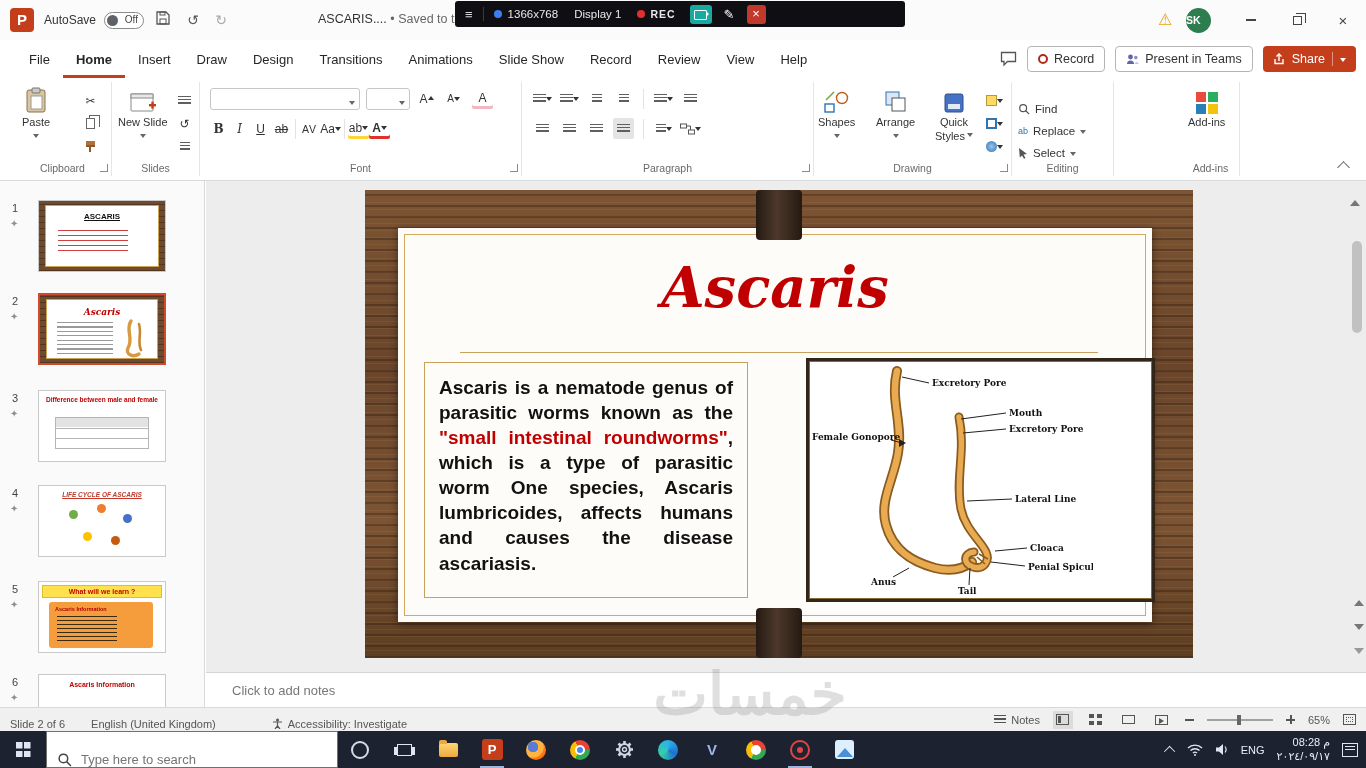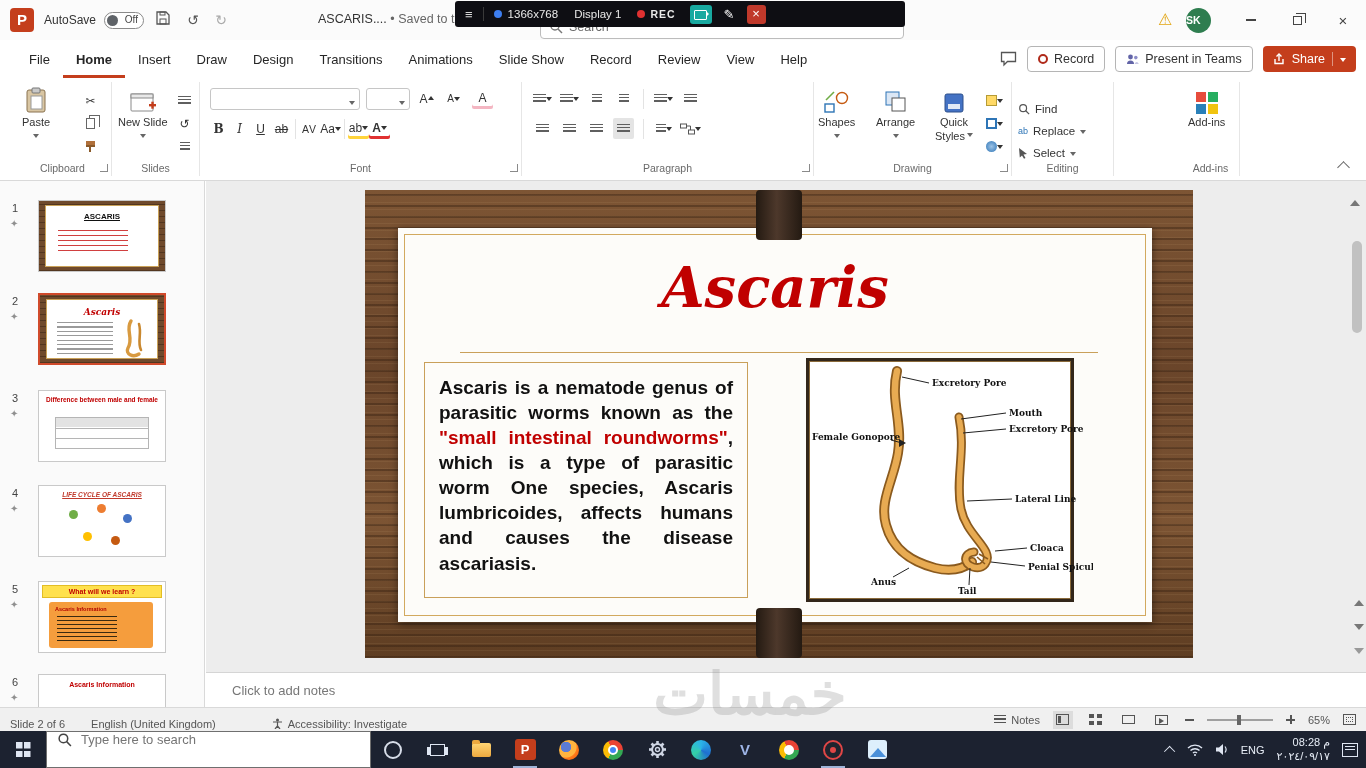--- a/index.html
+++ b/index.html
@@ -91,21 +91,21 @@
       repeating-linear-gradient(0deg, rgba(48,28,14,.38) 0 2px, transparent 2px 11px),
       repeating-linear-gradient(0deg, rgba(255,216,160,.07) 0 1px, transparent 1px 7px),
       linear-gradient(0deg, #5e3d22, #7d5534 30%, #6a452a 62%, #7d5534); }
   .clip { position:absolute; left:391px; width:46px; height:50px; background:linear-gradient(90deg,#241a12,#4d382b 45%,#241a12); border-radius:4px; z-index:3; }
   .paper { position:absolute; left:33px; top:38px; width:754px; height:394px; background:#fdfcf9; box-shadow:0 2px 8px rgba(0,0,0,.45); z-index:2; }
   .paper::before { content:""; position:absolute; inset:6px; border:1px solid #d2a95f; pointer-events:none; }
   .slide-title { position:absolute; left:0; right:0; top:26px; text-align:center; font-family:"DejaVu Serif",serif; font-style:italic; font-weight:bold; font-size:56px; color:#c00000; }
   .title-rule { position:absolute; left:62px; right:54px; top:124px; height:1px; background:#c9a05a; }
   .bodybox { position:absolute; left:26px; top:134px; width:324px; height:236px; border:1px solid #c9a05a; padding:12px 14px; font-size:19px; font-weight:bold; line-height:1.32; color:#111; text-align:justify; }
   .bodybox .red { color:#c00000; }
-  .diagram { position:absolute; left:408px; top:130px; width:268px; height:244px; background:#fff; border:3px solid #32261a; box-shadow:inset 0 0 0 1px #8a6a3a; }
+  .diagram { position:absolute; left:408px; top:130px; width:349px; height:244px; background:#fff; border:3px solid #32261a; box-shadow:inset 0 0 0 1px #8a6a3a; }
   .diagram text { font-family:"DejaVu Serif",serif; font-size:9px; font-weight:bold; fill:#111; }
 
   
   .vscroll { position:absolute; right:2px; top:2px; width:14px; bottom:2px; }
   .tri { width:0; height:0; margin:4px auto; }
   .tri.up { border-left:5px solid transparent; border-right:5px solid transparent; border-bottom:6px solid #777; }
   .tri.down { border-left:5px solid transparent; border-right:5px solid transparent; border-top:6px solid #777; }
   .vthumb { position:absolute; top:58px; left:2px; width:10px; height:92px; background:#c1c1c1; border-radius:5px; }
   .navbtns { position:absolute; right:0; bottom:14px; width:14px; display:flex; flex-direction:column; gap:10px; align-items:center; }
 
@@ -132,21 +132,21 @@
   .zplus::before { content:""; position:absolute; left:0; top:4px; width:9px; height:2px; background:#555; }
   .zplus::after { content:""; position:absolute; left:4px; top:0; width:2px; height:9px; background:#555; }
   .ic-fit { width:13px; height:11px; border:1px solid #555; position:relative; }
   .ic-fit::after { content:""; position:absolute; inset:2px; border:1px dotted #555; }
   .nbars { width:12px; height:9px; background:repeating-linear-gradient(#555 0 1.2px, transparent 1.2px 3.4px); }
 
   
   .taskbar { position:absolute; left:0; right:0; top:731px; height:37px; background:#1c2230; display:flex; align-items:center; z-index:10; }
   .startbtn { width:46px; height:37px; display:flex; align-items:center; justify-content:center; }
   .winlogo { width:15px; height:15px; background-image:linear-gradient(#dfe6f2,#dfe6f2),linear-gradient(#dfe6f2,#dfe6f2),linear-gradient(#dfe6f2,#dfe6f2),linear-gradient(#dfe6f2,#dfe6f2); background-size:6.5px 6.5px; background-position:0 0,8.5px 0,0 8.5px,8.5px 8.5px; background-repeat:no-repeat; }
-  .tsearch { width:325px; height:37px; background:#fff; border:1px solid #6f6f6f; display:flex; align-items:flex-start; gap:9px; padding-left:10px; }
+  .tsearch { width:292px; height:37px; background:#fff; border:1px solid #6f6f6f; display:flex; align-items:flex-end; gap:9px; padding-left:10px; }
   .tsearch input { border:none; outline:none; font-size:13px; color:#333; width:230px; font-family:"Liberation Sans",sans-serif; background:transparent; }
   .tbtn { width:44px; height:37px; display:flex; align-items:center; justify-content:center; position:relative; }
   .openline { position:absolute; bottom:0; left:10px; right:10px; height:2px; background:#9fb4d8; }
   .cortana { width:18px; height:18px; border:2px solid #d7dde8; border-radius:50%; }
   .tv { width:15px; height:12px; border:1.5px solid #dfe6f2; position:relative; }
   .tv::before { content:""; position:absolute; left:-4px; top:2px; width:3px; height:8px; background:#dfe6f2; }
   .tv::after { content:""; position:absolute; right:-4px; top:2px; width:3px; height:8px; background:#dfe6f2; }
   .folder { width:19px; height:14px; background:linear-gradient(#ffd574,#eda93f); border-radius:2px; position:relative; }
   .folder::before { content:""; position:absolute; left:0; top:-3px; width:8px; height:4px; background:#eda93f; border-radius:2px 2px 0 0; }
   .ppt-tile { width:21px; height:21px; background:#c43e1c; border-radius:3px; color:#fff; font-weight:bold; font-size:13px; text-align:center; line-height:21px; }
@@ -207,27 +207,20 @@
         </svg>
     </span>
     <span class="tb-ic" style="left:182px">↺</span>
     <span class="tb-ic" style="left:210px;color:#aaa">↻</span>
     <div class="doc-title">
       <span>ASCARIS....</span>
       <span class="saved">•</span>
       <span class="saved">Saved to this PC</span>
       <span class="cd" style="color:#666"></span>
     </div>
-    <div class="search-box">
-      <svg class="mag" width="14" height="14" viewBox="0 0 14 14">
-          <circle cx="6" cy="6" r="4" fill="none" stroke="#777" stroke-width="1.4"></circle>
-          <line x1="9" y1="9" x2="13" y2="13" stroke="#777" stroke-width="1.4"></line>
-        </svg>
-      <span>Search</span>
-    </div>
     <span class="warn">⚠</span>
     <div class="avatar">SK</div>
     <div class="winbtn" style="left:1228px">
         <span class="min-glyph"></span>
       </div>
     <div class="winbtn" style="left:1274px">
         <span class="restore-glyph"></span>
       </div>
     <div class="winbtn close-glyph" style="left:1320px">×</div>
   </div>

